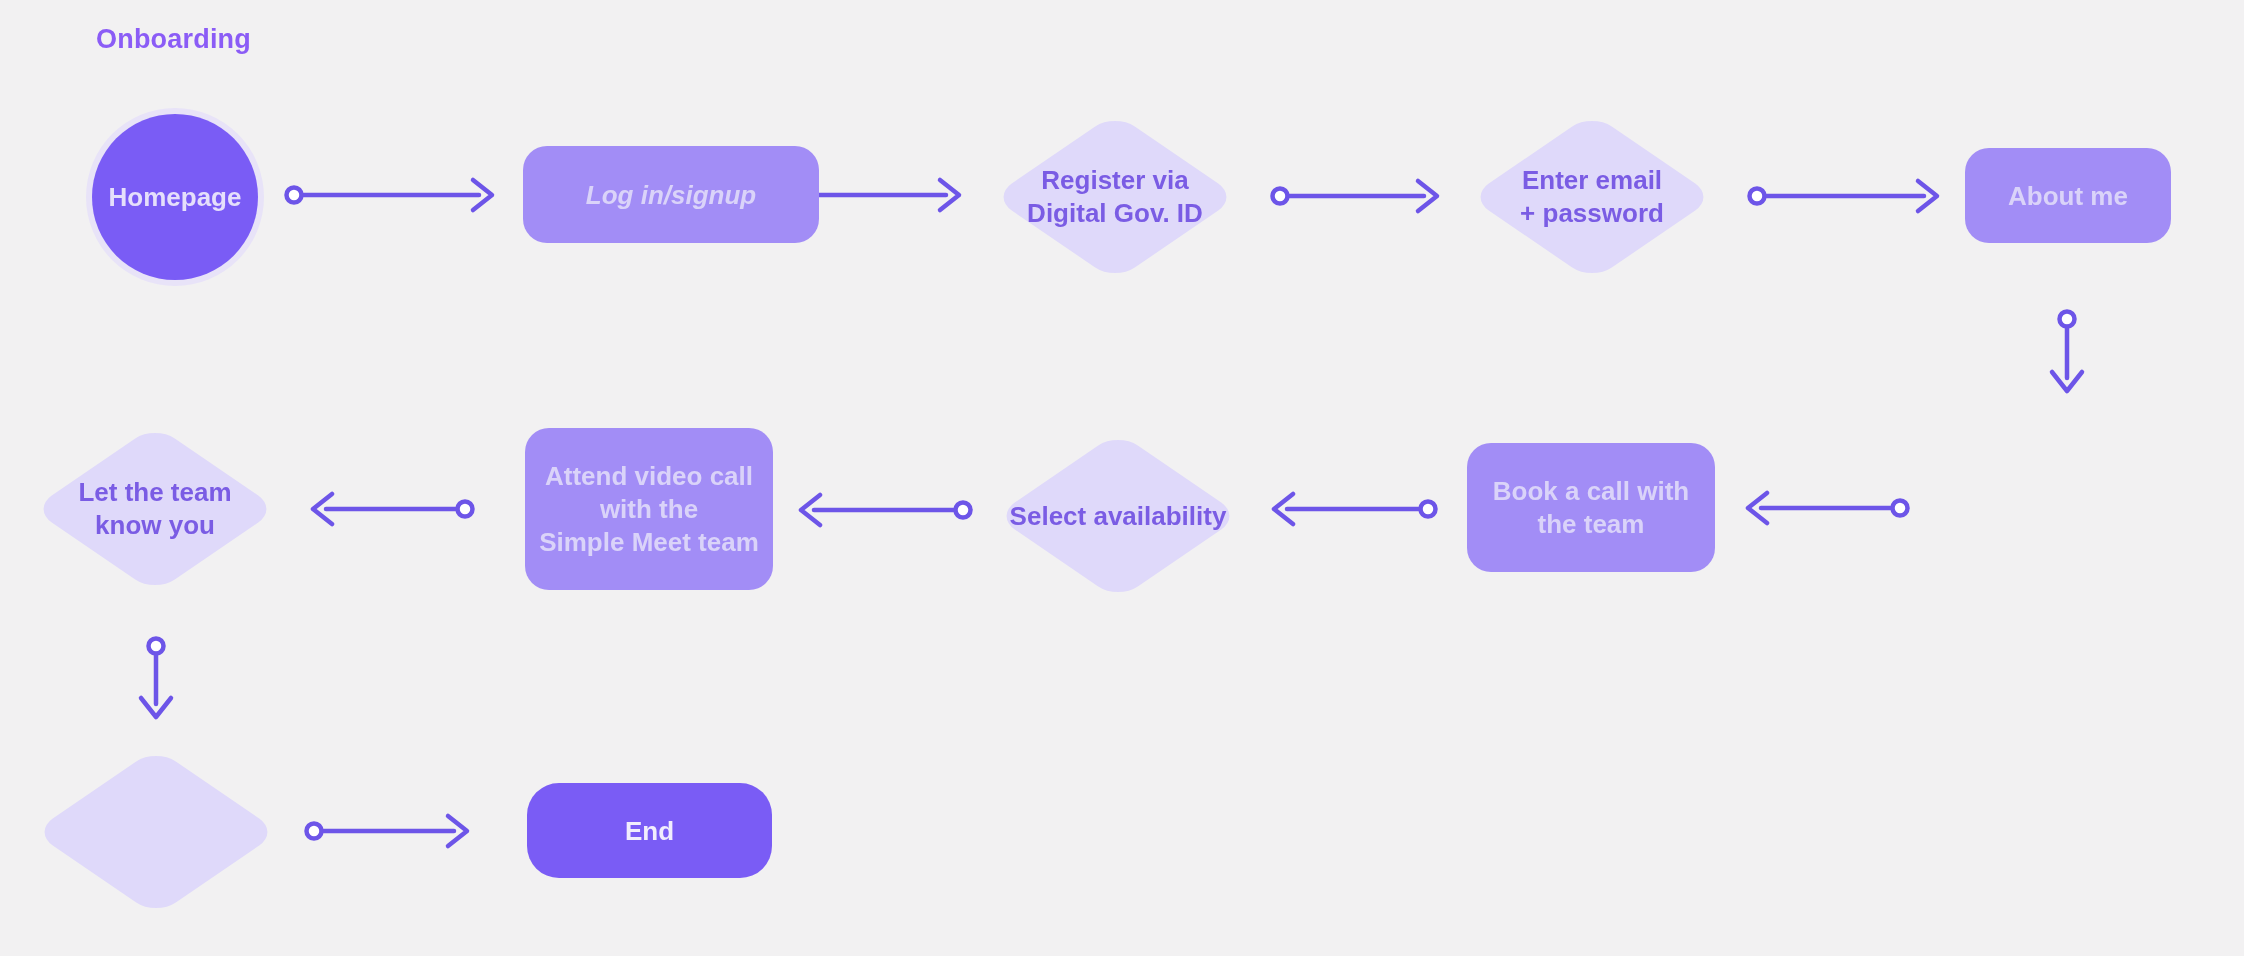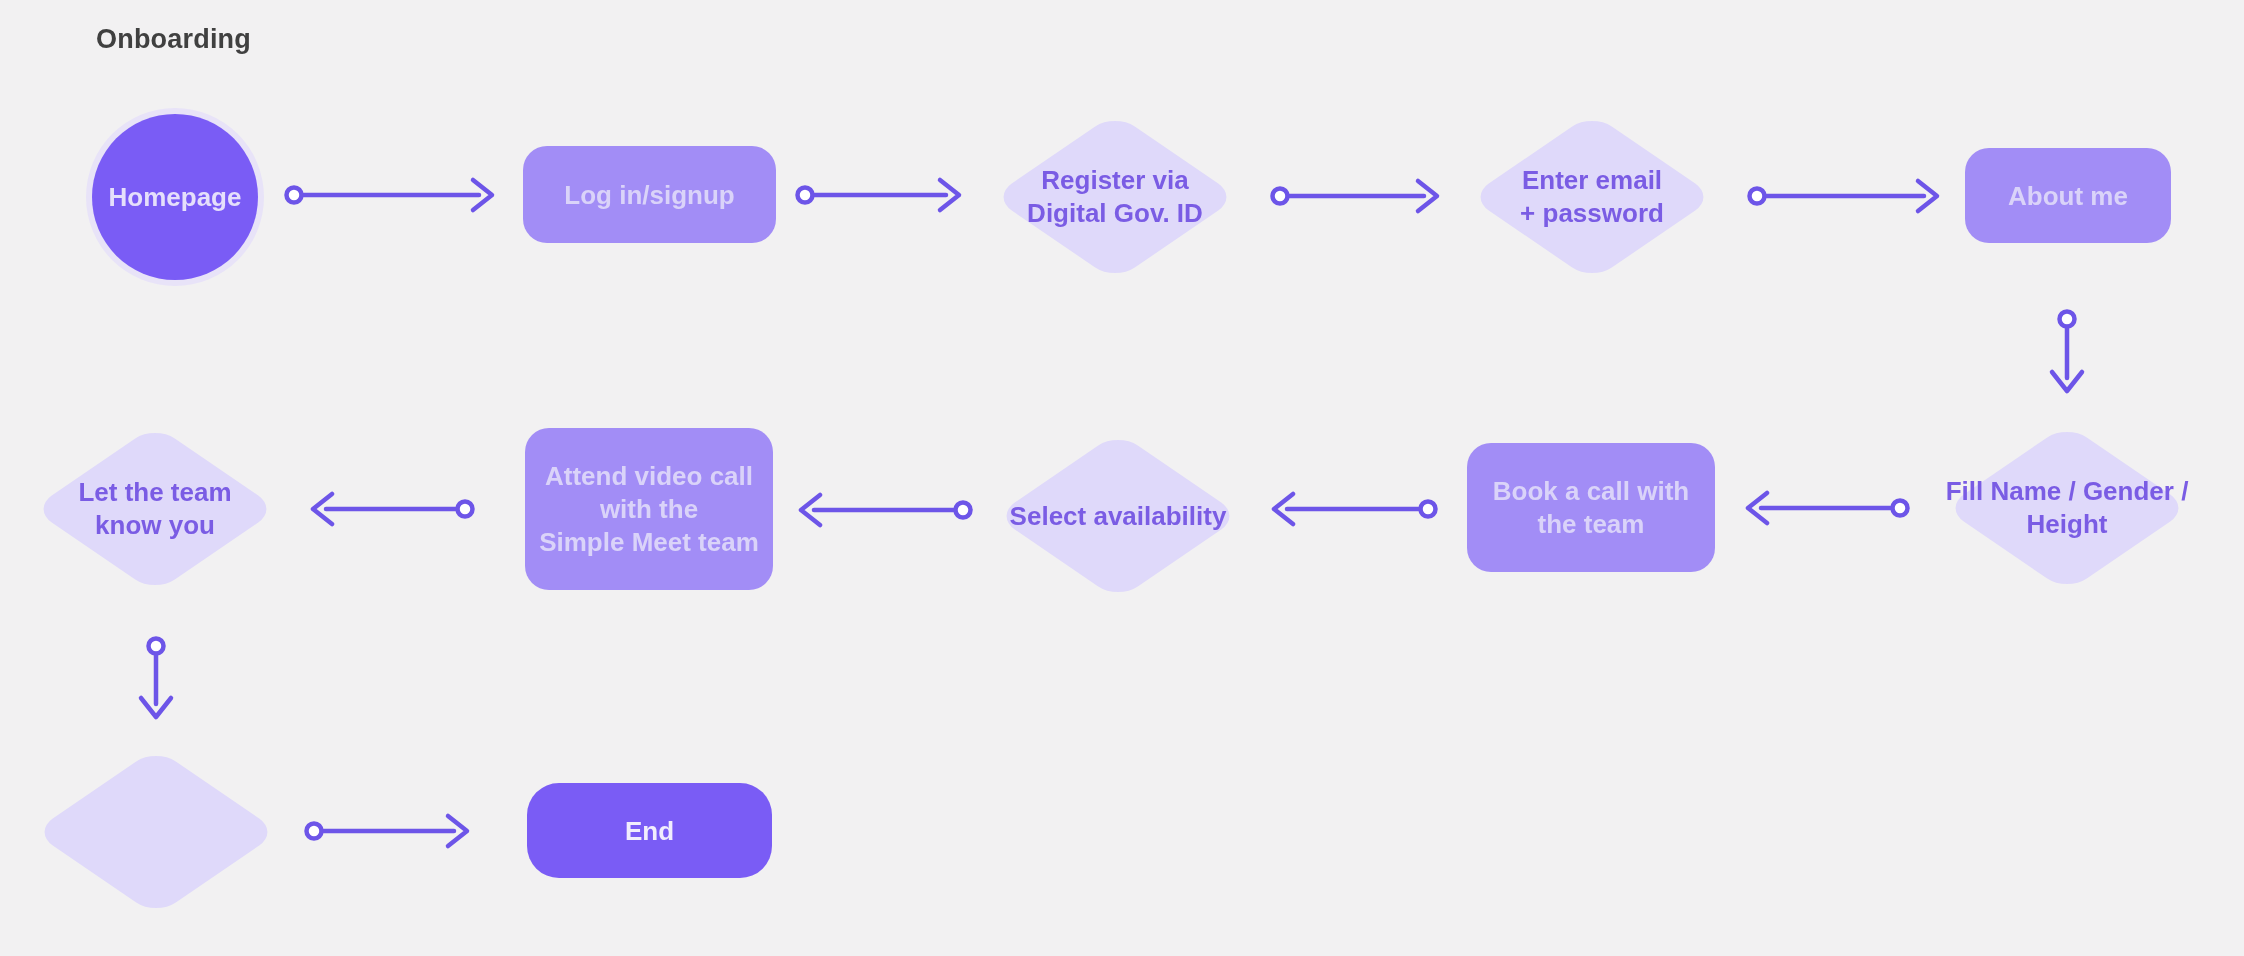--- a/index.html
+++ b/index.html
@@ -14,21 +14,21 @@
     background: #F2F1F2;
     font-family: "Liberation Sans", sans-serif;
     overflow: hidden;
   }
   .title {
     position: absolute;
     left: 96px;
     top: 24px;
     font-size: 27px;
     font-weight: 700;
-    color: #404040;
+    color: #8b5cf6;
     letter-spacing: 0.2px;
     text-align: center;
   }
   .node { position: absolute; }
   .label {
     position: absolute;
     left: 50%;
     top: 50%;
     transform: translate(-50%, -50%);
     white-space: pre-line;
@@ -133,45 +133,40 @@
         <circle cx="314" cy="831" r="7.5" fill="#ffffff"></circle>
         <line x1="322" y1="831" x2="454" y2="831"></line>
         <polyline points="448,816 467,831 448,846"></polyline>
       </g>
     </svg>
 
   <div class="node circle-node" style="left:92px; top:114px; width:166px; height:166px;">
     <div class="label">Homepage</div>
   </div>
 
-  <div class="node rect-node" style="left:523px; top:146px; width:253px; height:97px;">
+  <div class="node rect-node" style="left:523px; top:146px; width:296px; height:97px;font-style:italic;">
     <div class="label">Log in/signup</div>
   </div>
 
   <div class="node diamond-node" style="left:992px; top:113px; width:246px; height:168px;">
     <div class="diamond-shape"></div>
     <div class="label">Register via
 Digital Gov. ID</div>
   </div>
 
   <div class="node rect-node" style="left:1965px; top:148px; width:206px; height:95px;">
     <div class="label">About me</div>
   </div>
 
   <div class="node diamond-node" style="left:1469px; top:113px; width:246px; height:168px;">
     <div class="diamond-shape"></div>
     <div class="label">Enter email
 + password</div>
   </div>
 
-  <div class="node diamond-node" style="left:1944px; top:424px; width:246px; height:168px;">
-    <div class="diamond-shape"></div>
-    <div class="label">Fill Name / Gender /
-Height</div>
-  </div>
 
   <div class="node rect-node" style="left:1467px; top:443px; width:248px; height:129px;">
     <div class="label">Book a call with
 the team</div>
   </div>
 
   <div class="node diamond-node" style="left:995px; top:432px; width:246px; height:168px;">
     <div class="diamond-shape"></div>
     <div class="label">Select availability</div>
   </div>

